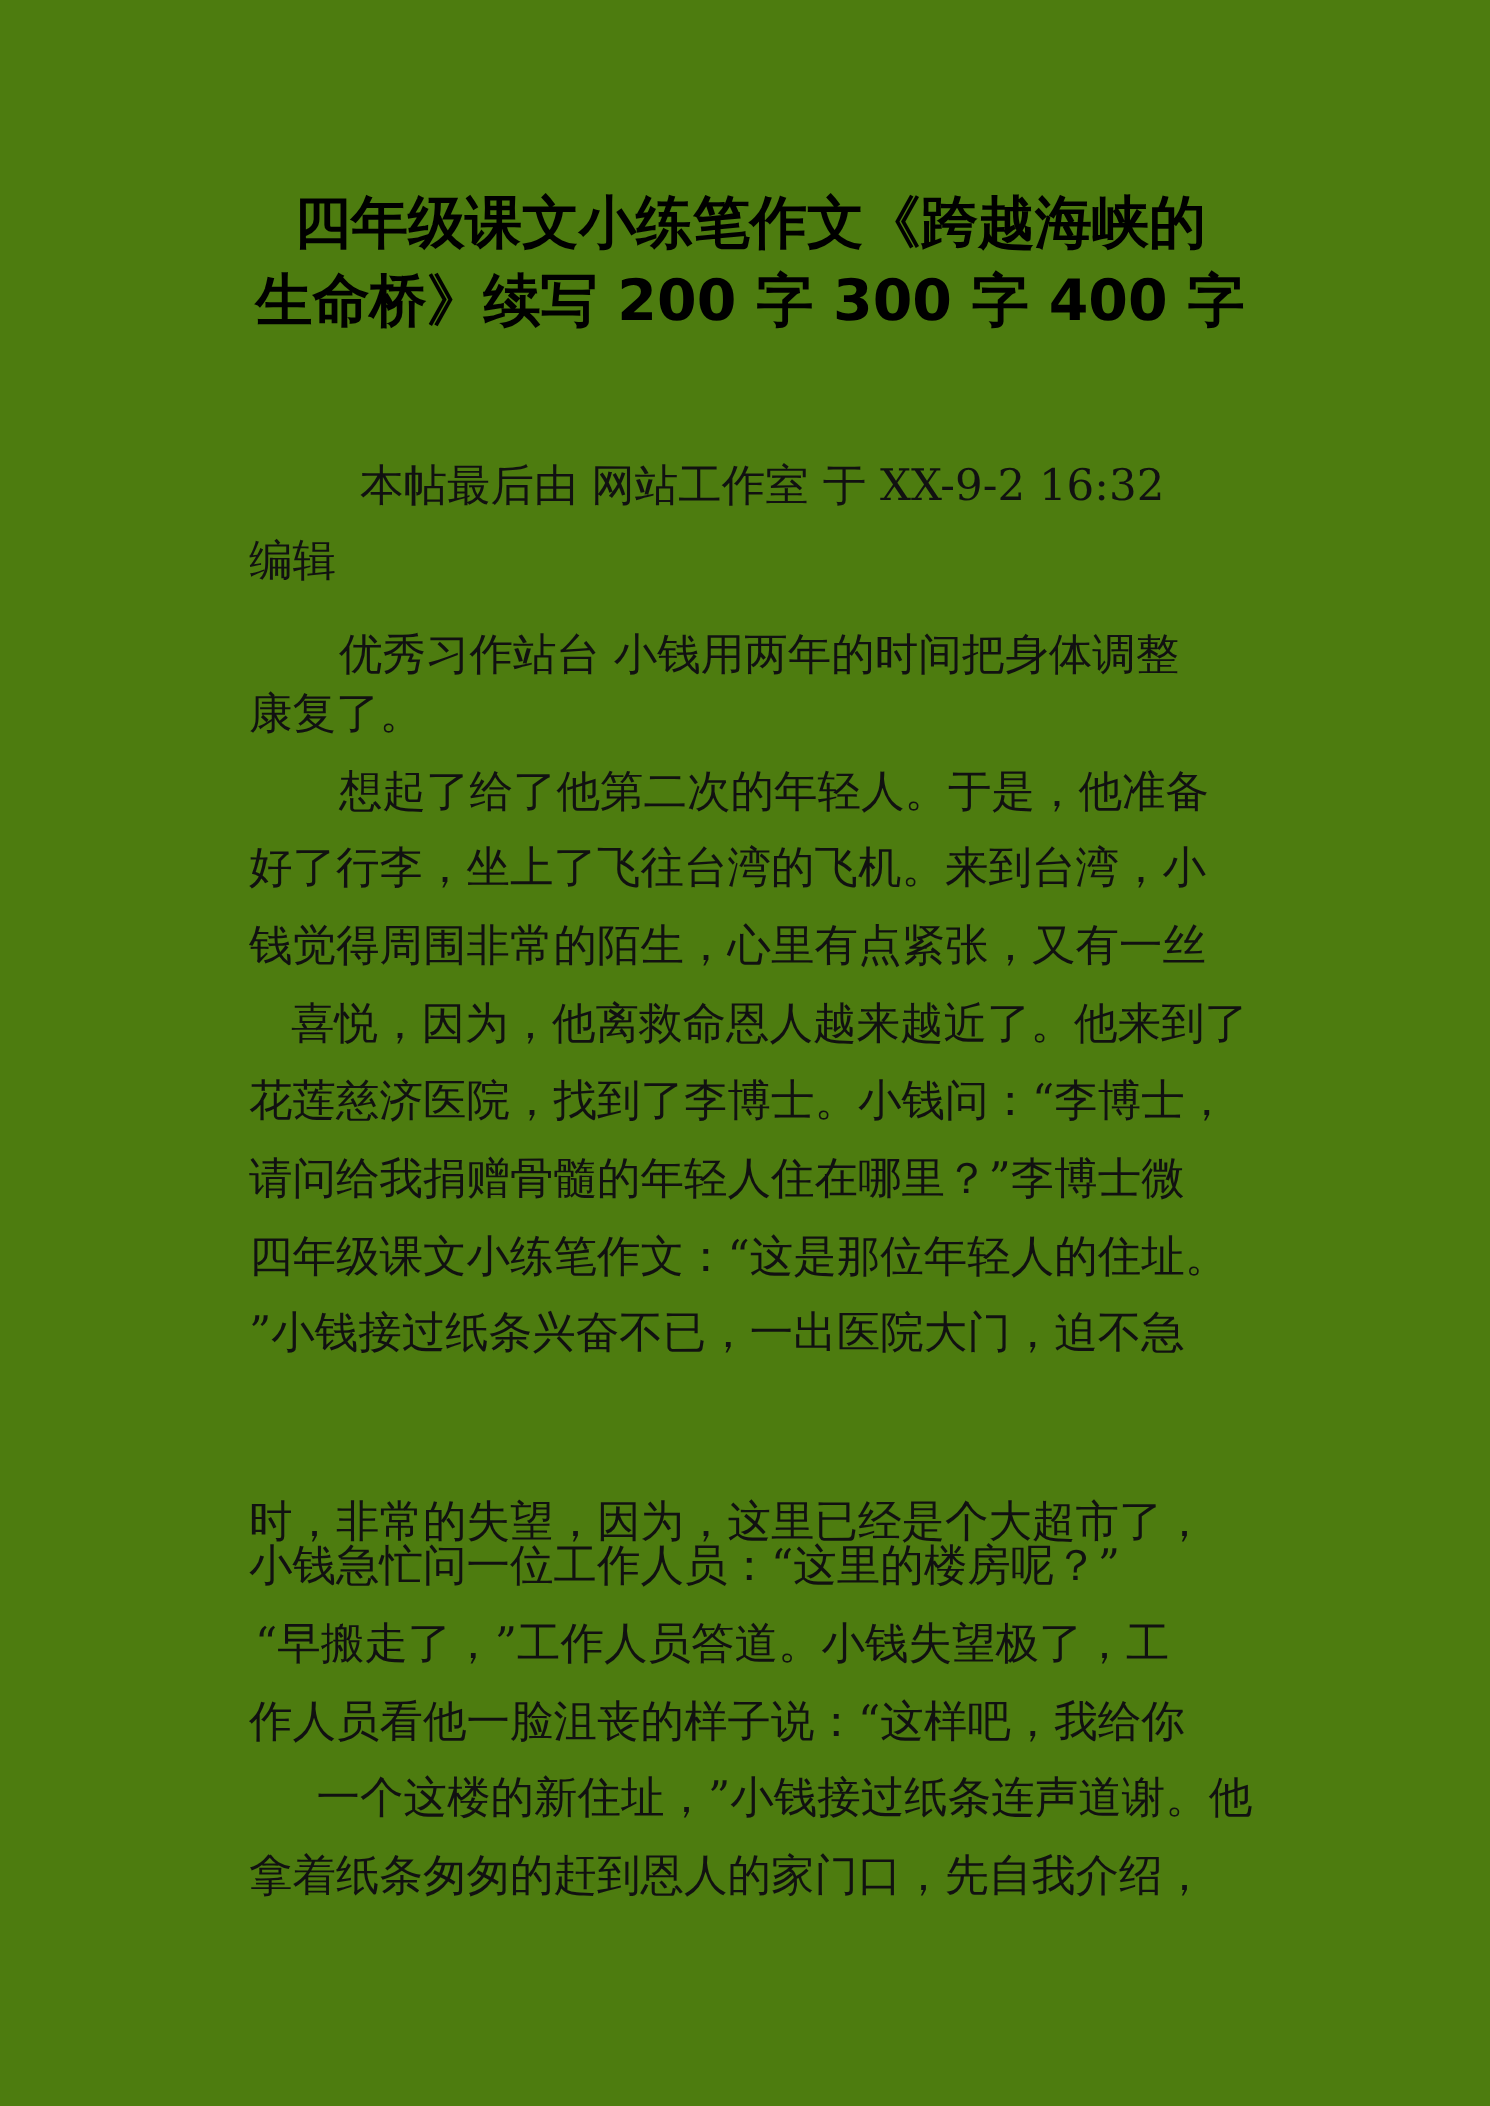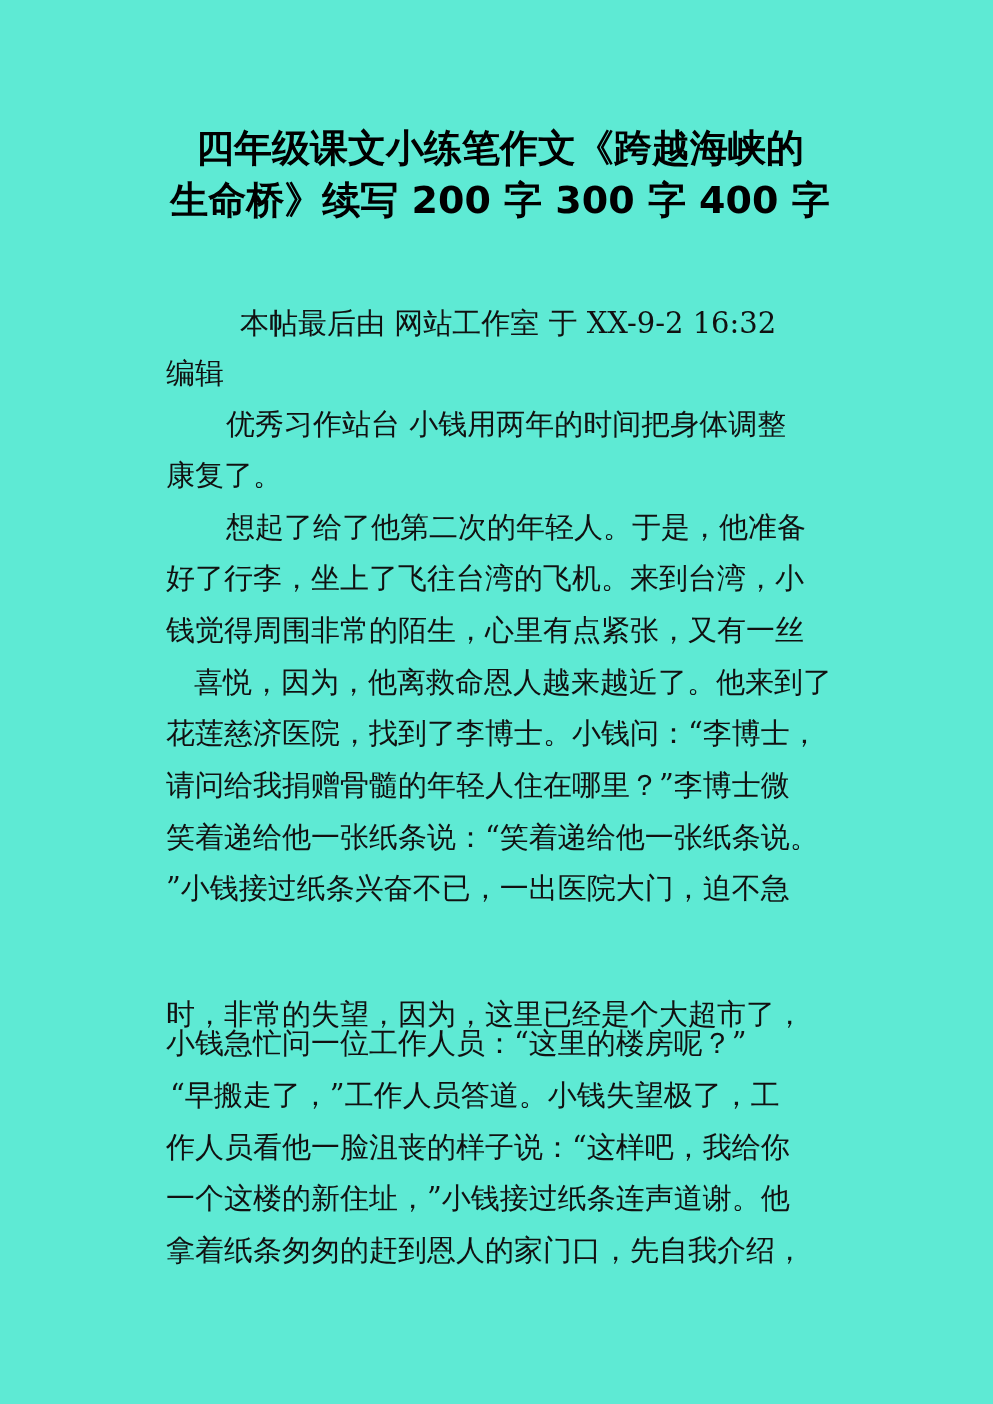--- a/index.html
+++ b/index.html
@@ -11,21 +11,21 @@
       width: 993px;
       height: 1404px;
       position: relative;
       overflow: hidden;
       color: #111111;
     }
     .page {
       position: absolute;
       left: 0; top: 0;
       width: 993px; height: 1404px;
-      background: #5eead4;
+      background: #4d7c0f;
     }
     .title {
       position: absolute;
       left: 160px;
       width: 680px;
       text-align: center;
       font-family: "DejaVu Sans", "Liberation Sans", sans-serif;
       font-weight: bold;
       font-size: 38px;
       line-height: 52px;
@@ -48,31 +48,31 @@
 <body>
 
 <div class="page">
 
   <div class="title l1">四年级课文小练笔作文《跨越海峡的</div>
   <div class="title l2">生命桥》续写 200 字 300 字 400 字</div>
 
   <div class="line" style="left:240px; top:303px;">本帖最后由  网站工作室  于  XX-9-2  16:32</div>
   <div class="line" style="top:353px;">编辑</div>
 
-  <div class="line" style="left:226px; top:404px;text-align:right;">优秀习作站台   小钱用两年的时间把身体调整</div>
+  <div class="line" style="left:226px; top:416px;text-align:right;">优秀习作站台   小钱用两年的时间把身体调整</div>
   <div class="line" style="top:455px;">康复了。</div>
 
   <div class="line" style="left:226px; top:507px;">想起了给了他第二次的年轻人。于是，他准备</div>
   <div class="line" style="top:558px;">好了行李，坐上了飞往台湾的飞机。来到台湾，小</div>
   <div class="line" style="top:610px;">钱觉得周围非常的陌生，心里有点紧张，又有一丝</div>
   <div class="line" style="top:662px;margin-left:28px;">喜悦，因为，他离救命恩人越来越近了。他来到了</div>
   <div class="line" style="top:713px;">花莲慈济医院，找到了李博士。小钱问：“李博士，</div>
   <div class="line" style="top:765px;">请问给我捐赠骨髓的年轻人住在哪里？”李博士微</div>
-  <div class="line" style="top:817px;">笑着递给他一张纸条说：“笑着递给他一张纸条说。</div>
+  <div class="line" style="top:817px;">四年级课文小练笔作文：“这是那位年轻人的住址。</div>
   <div class="line" style="top:868px;">”小钱接过纸条兴奋不已，一出医院大门，迫不急</div>
   <div class="line" style="top:972px;margin-top:22px;">时，非常的失望，因为，这里已经是个大超市了，</div>
   <div class="line" style="top:1023px;">小钱急忙问一位工作人员：“这里的楼房呢？”</div>
   <div class="line" style="top:1127px;">作人员看他一脸沮丧的样子说：“这样吧，我给你</div>
   <div class="line" style="left:170px; top:1075px;">“早搬走了，”工作人员答道。小钱失望极了，工</div>
-  <div class="line" style="top:1178px;">一个这楼的新住址，”小钱接过纸条连声道谢。他</div>
+  <div class="line" style="top:1178px;margin-left:45px;">一个这楼的新住址，”小钱接过纸条连声道谢。他</div>
   <div class="line" style="top:1230px;">拿着纸条匆匆的赶到恩人的家门口，先自我介绍，</div>
 
 </div>
 
 </body></html>

